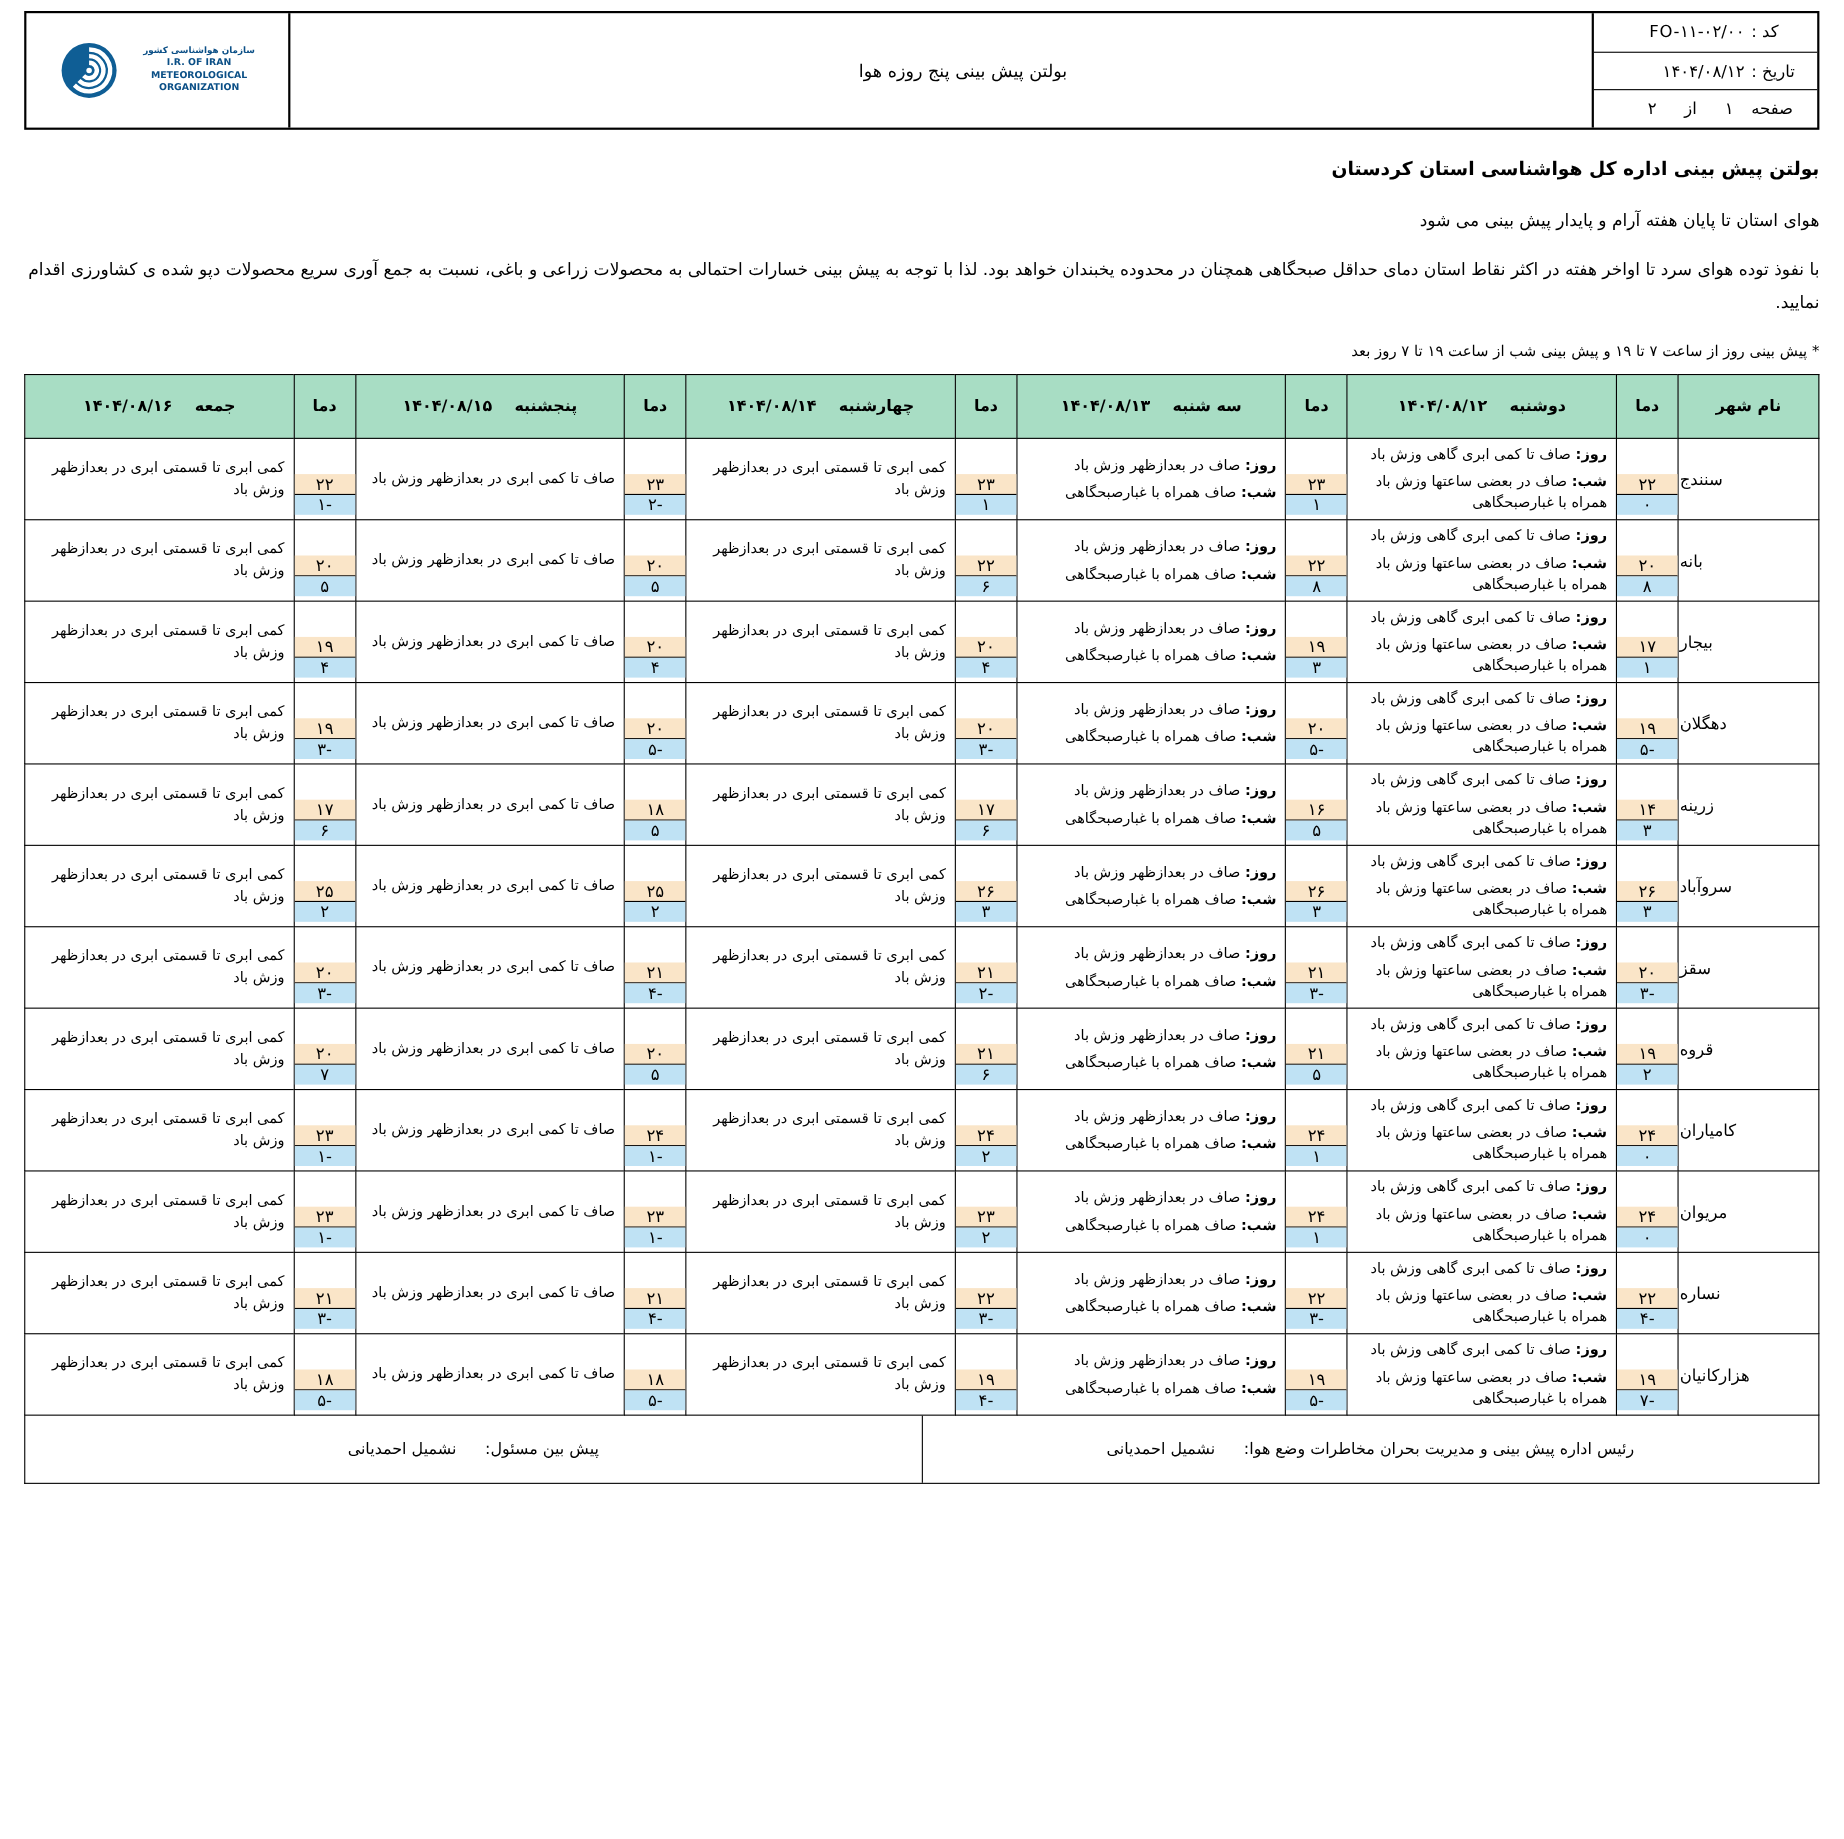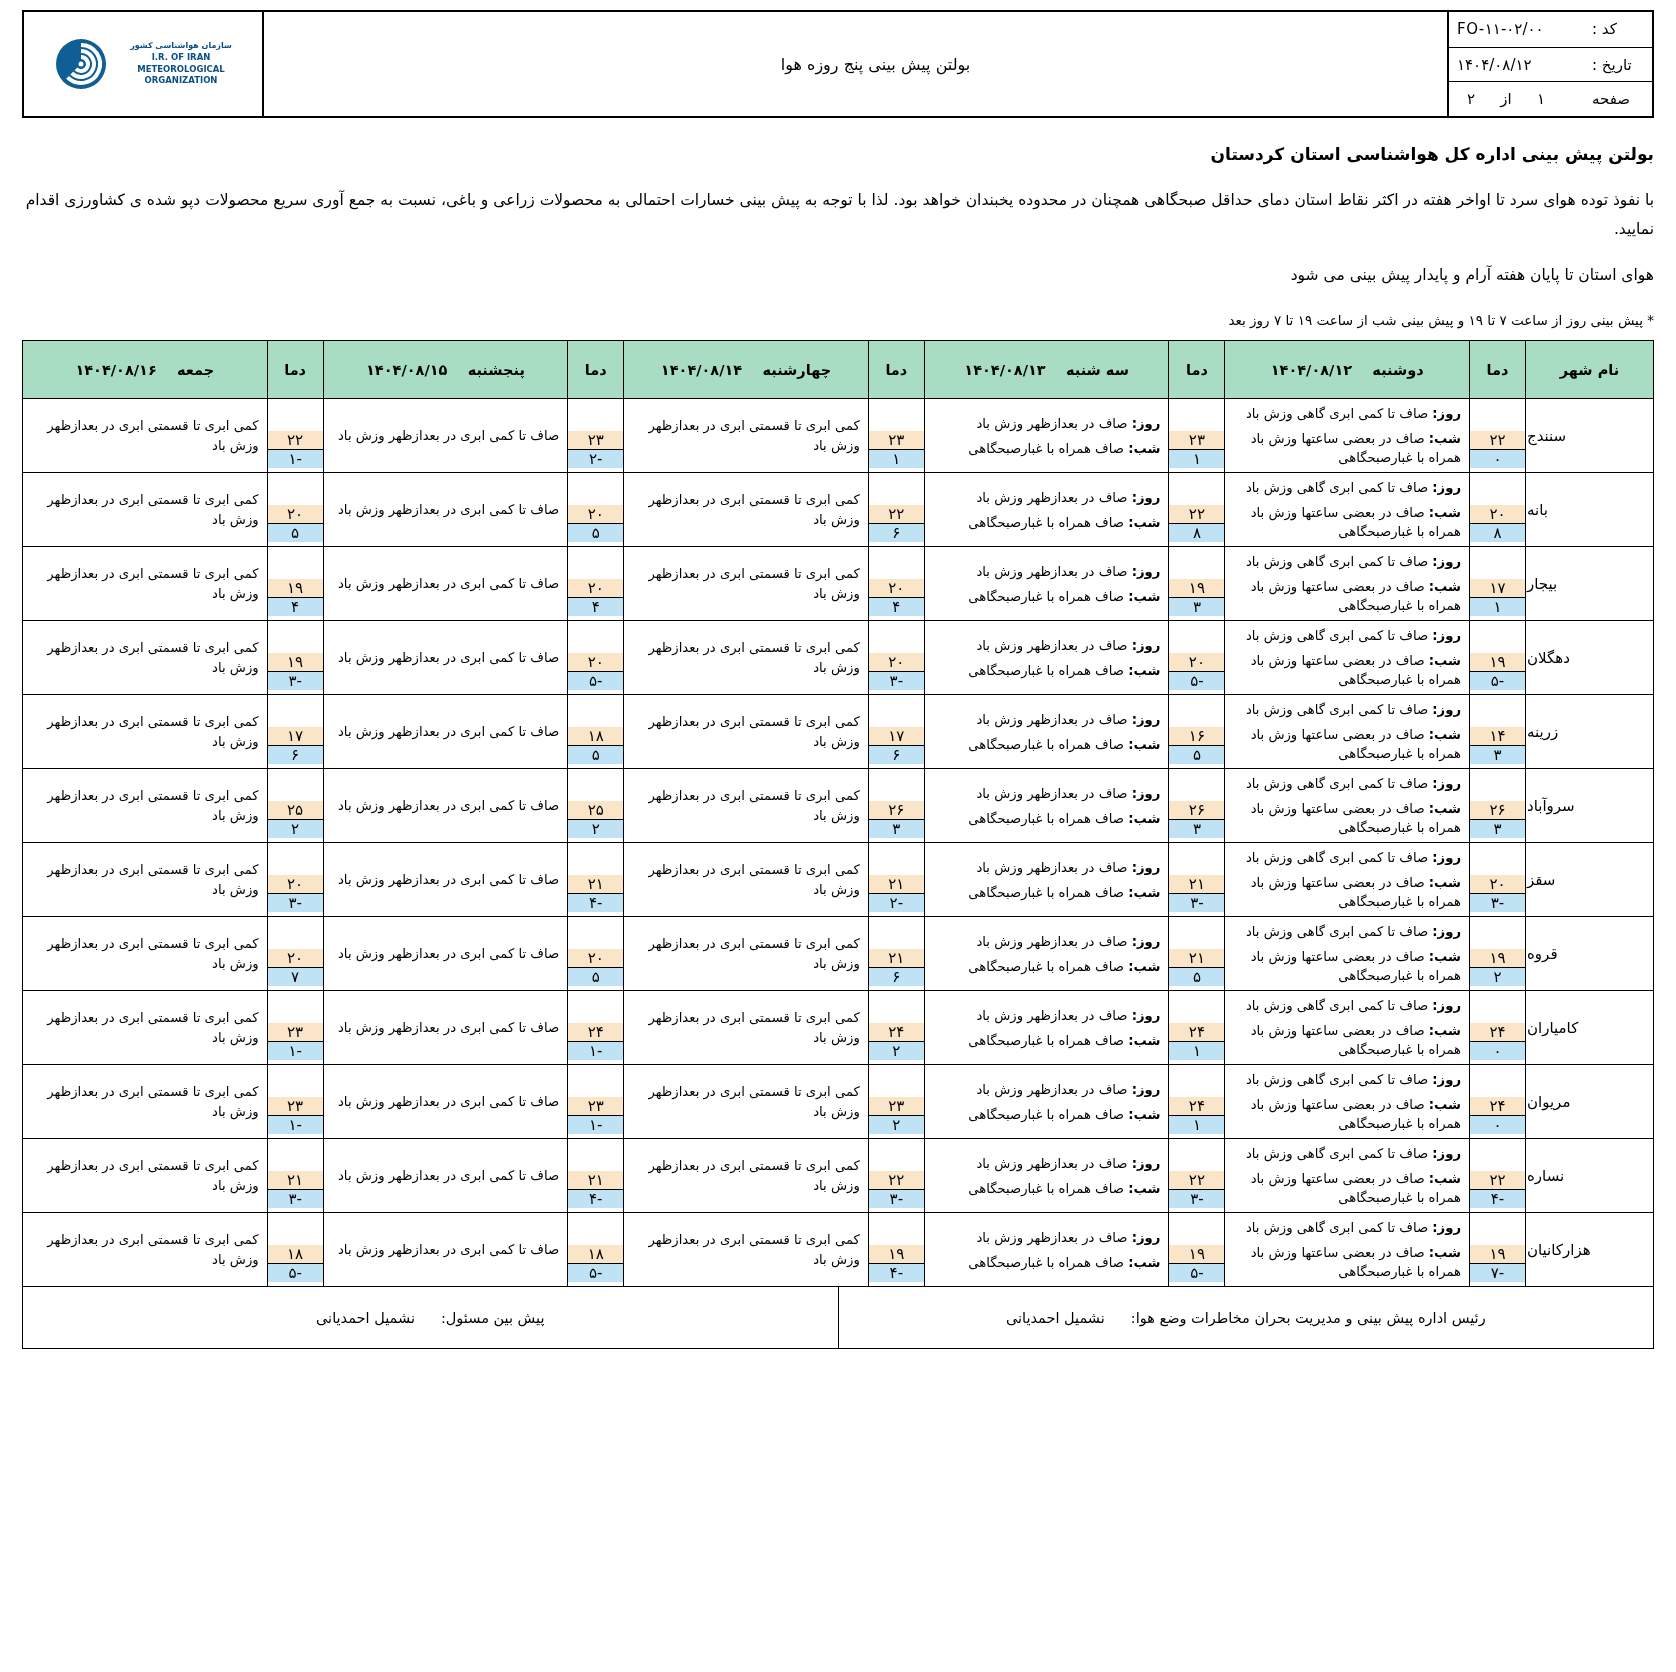--- a/index.html
+++ b/index.html
@@ -54,21 +54,21 @@
   .meta-row + .meta-row { border-top: 1px solid #000; }
   .meta-label {
     width: 58px;
     text-align: left;
     padding-left: 6px;
     box-sizing: border-box;
     white-space: nowrap;
   }
   .meta-value {
     flex: 1;
-    text-align: left;
+    text-align: right;
     white-space: nowrap;
     letter-spacing: 0.5px;
   }
   .meta-value .pg {
     display: inline-block;
     margin: 0 10px;
   }
   .header-title {
     flex: 1;
     display: flex;
@@ -261,22 +261,22 @@
             <path d="M27 20 a7 7 0 1 1 -5 11.9" fill="none" stroke="#ffffff" stroke-width="4"></path>
             <circle cx="27" cy="27" r="2.5" fill="#ffffff"></circle>
           </svg>
         </span>
       </div>
     </div>
   </div>
 
   <div class="intro">
     <h2>بولتن پیش بینی اداره کل هواشناسی استان کردستان</h2>
+    <p>هوای استان تا پایان هفته آرام و پایدار پیش بینی می شود</p>
     <p>با نفوذ توده هوای سرد تا اواخر هفته در اکثر نقاط استان دمای حداقل صبحگاهی همچنان در محدوده یخبندان خواهد بود. لذا با توجه به پیش بینی خسارات احتمالی به محصولات زراعی و باغی، نسبت به جمع آوری سریع محصولات دپو شده ی کشاورزی اقدام نمایید.</p>
-    <p>هوای استان تا پایان هفته آرام و پایدار پیش بینی می شود</p>
     <div class="note">* پیش بینی روز از ساعت ۷ تا ۱۹ و پیش بینی شب از ساعت ۱۹ تا ۷ روز بعد</div>
   </div>
 
   <table class="fc">
     <thead>
       <tr>
         <th class="city-head">نام شهر</th>
         <th class="temp-head">دما</th>
         <th class="day-head">
           <span>دوشنبه</span>

